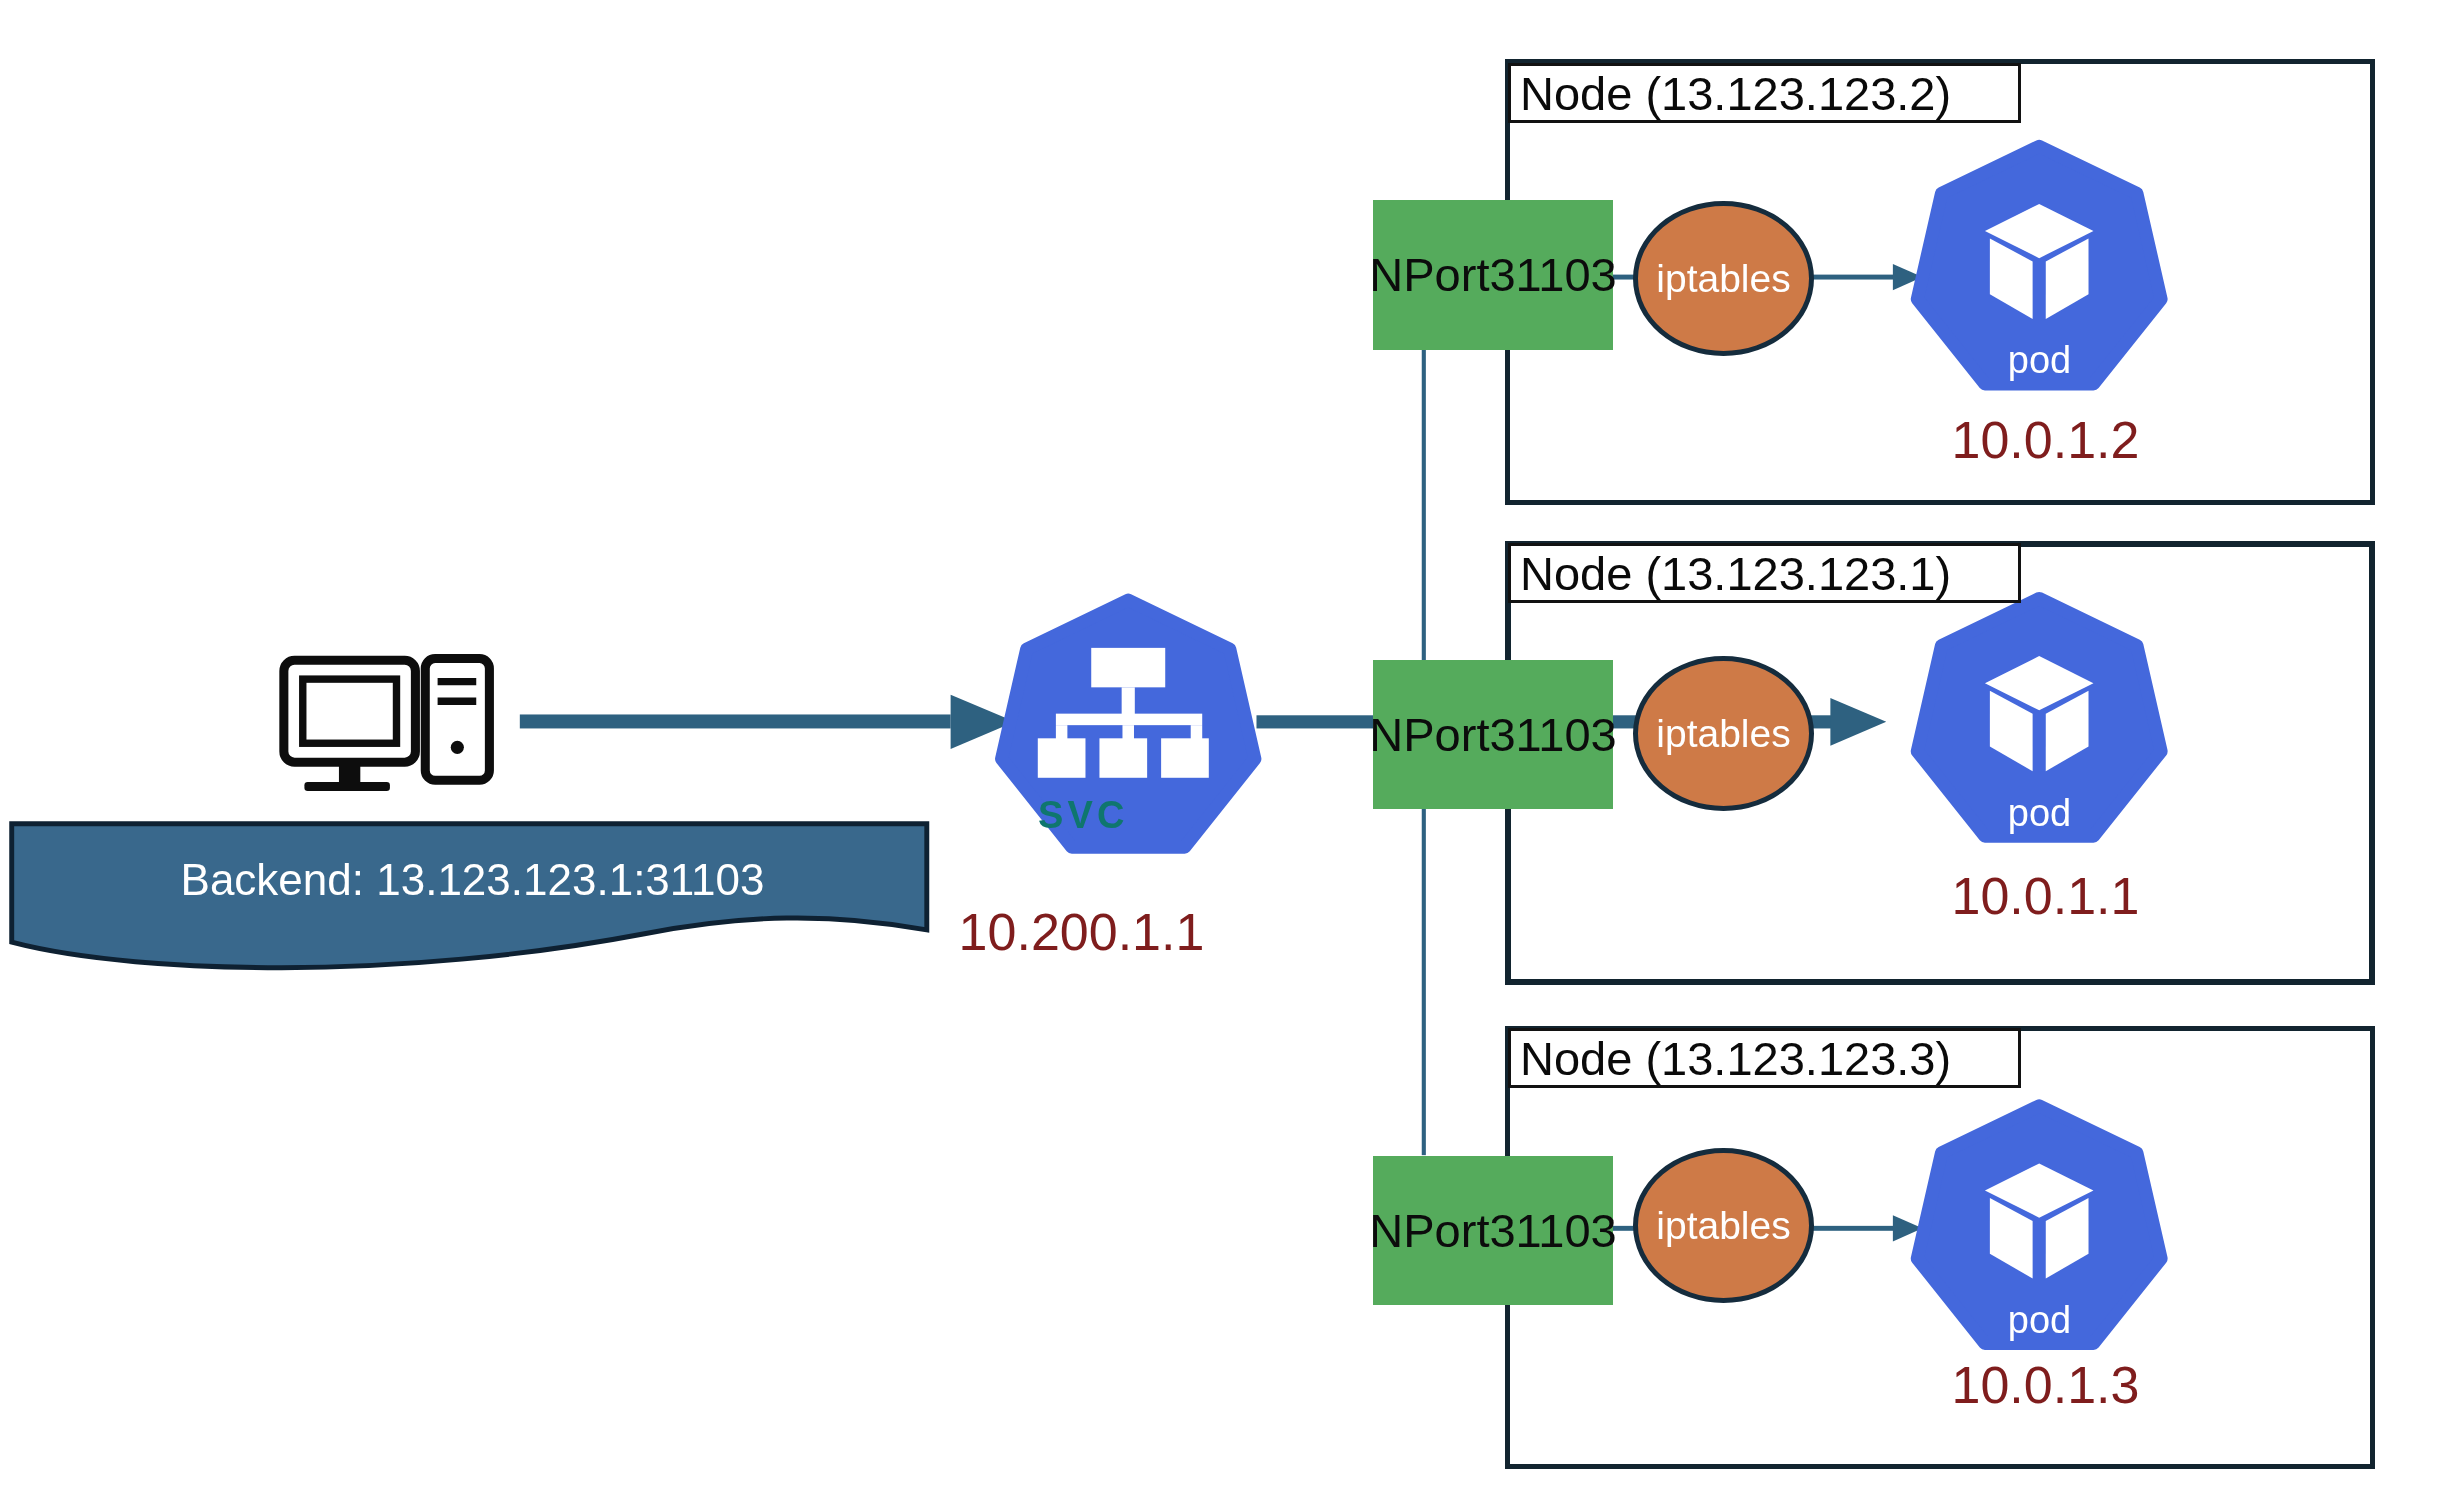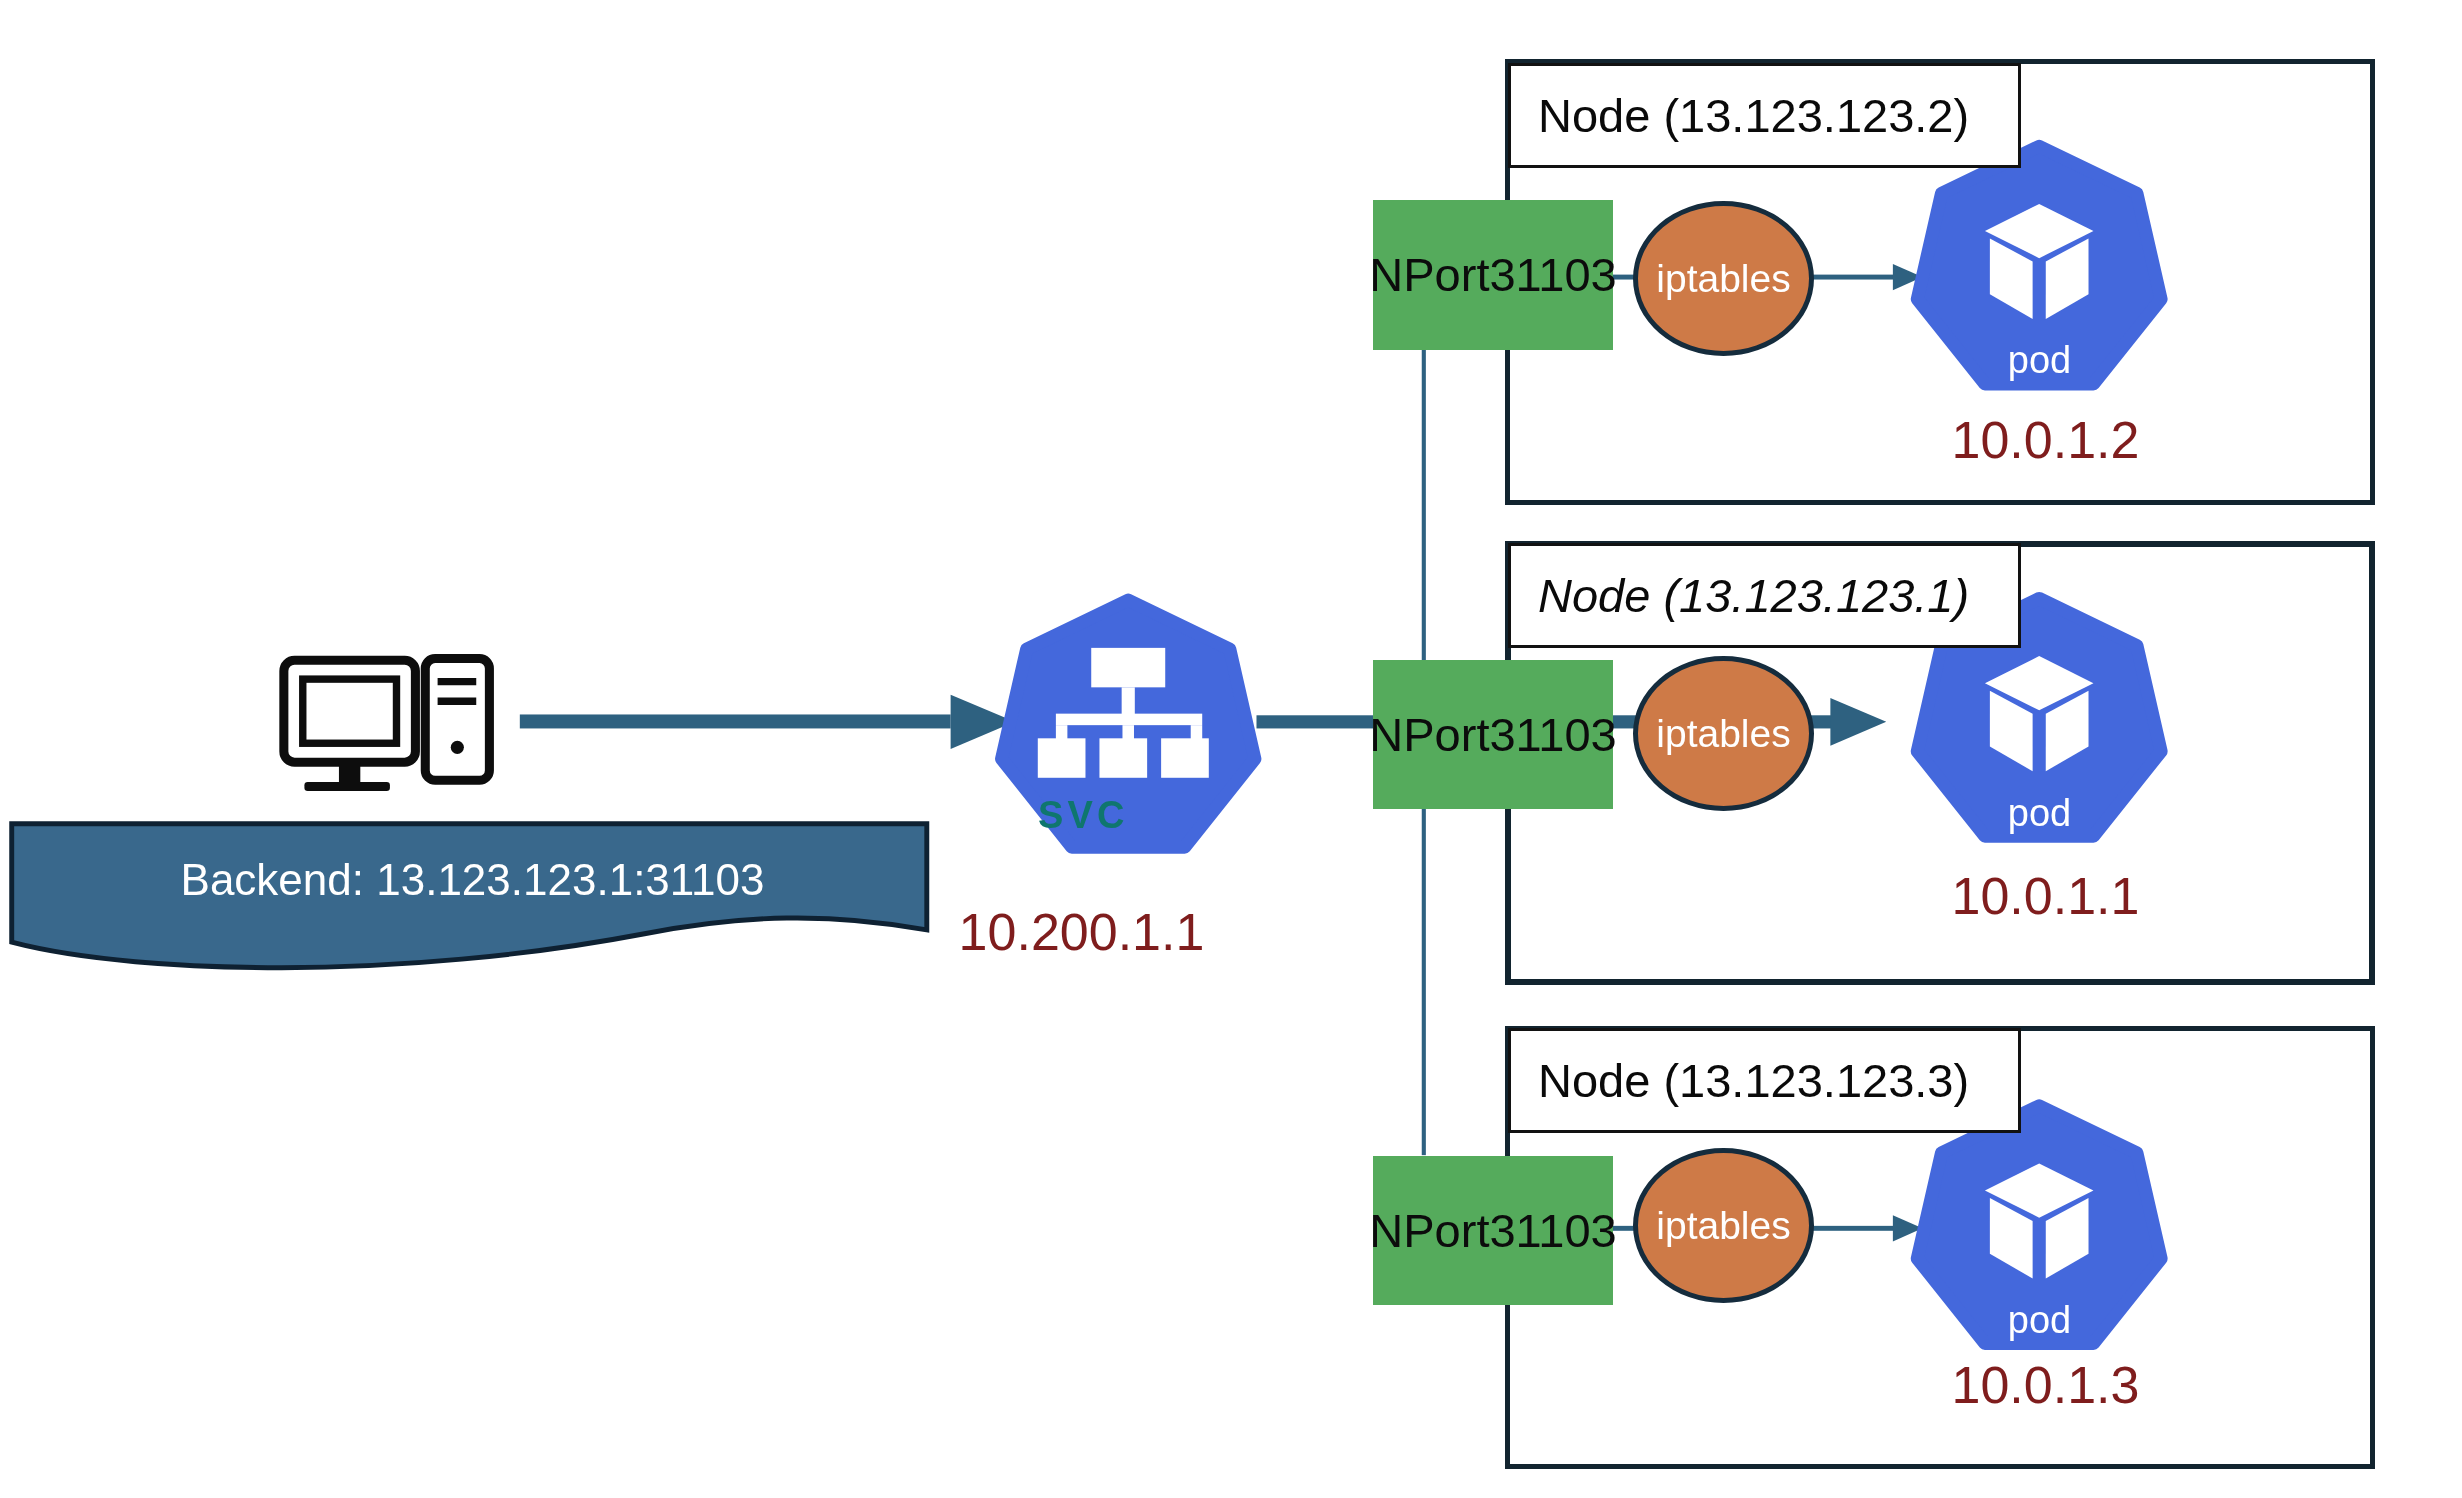--- a/index.html
+++ b/index.html
@@ -6,23 +6,23 @@
   .canvas{
     position:relative;width:2462px;height:1498px;background:#fff;overflow:hidden;
     font-family:"Liberation Sans", sans-serif;
   }
   svg.layer{position:absolute;left:0;top:0;z-index:2;}
   
   .node-box{position:absolute;left:1505px;width:870px;border:5px solid var(--navy);
     background:transparent;z-index:1;box-sizing:border-box;}
   .node-box.mid{border-width:6.6px;}
   
-  .node-label{position:absolute;left:1508px;width:513px;height:105px;background:#fff;
+  .node-label{position:absolute;left:1508px;width:513px;height:60px;background:#fff;
     border:3.3px solid #121212;z-index:3;box-sizing:border-box;
-    font-size:47px;color:#0a0a0a;display:flex;align-items:center;padding-left:27px;}
+    font-size:47px;color:#0a0a0a;display:flex;align-items:center;padding-left:9px;}
   
   .nport{position:absolute;left:1373px;width:240px;height:150px;background:var(--green);
     z-index:3;display:flex;flex-direction:row;align-items:center;justify-content:center;
     font-size:47px;line-height:72px;color:#0c0c0c;}
   
   .ipt{position:absolute;left:1633px;width:181px;height:155px;border-radius:50%;
     background:var(--orange);border:5px solid var(--ellipseborder);z-index:4;
     display:flex;align-items:center;justify-content:center;
     color:#ffffff;font-size:39px;box-sizing:border-box;}
   
@@ -121,21 +121,21 @@
         <polygon points="0,-82 66,-49 0,-16 -66,-49"></polygon>
         <polygon points="-60,-40 -8,-12 -8,58 -60,28"></polygon>
         <polygon points="60,-40 8,-12 8,58 60,28"></polygon>
       </g>
     </g>
   </svg>
 
   <div class="node-label" style="top:63px;">
     <span>Node (13.123.123.2)</span>
   </div>
-  <div class="node-label" style="top:543px;font-style:italic;">
+  <div class="node-label" style="top:543px;">
     <span>Node (13.123.123.1)</span>
   </div>
   <div class="node-label" style="top:1028px;">
     <span>Node (13.123.123.3)</span>
   </div>
 
   <div class="nport" style="top:200px;">
     <div>NPort</div>
     <div>31103</div>
   </div>

